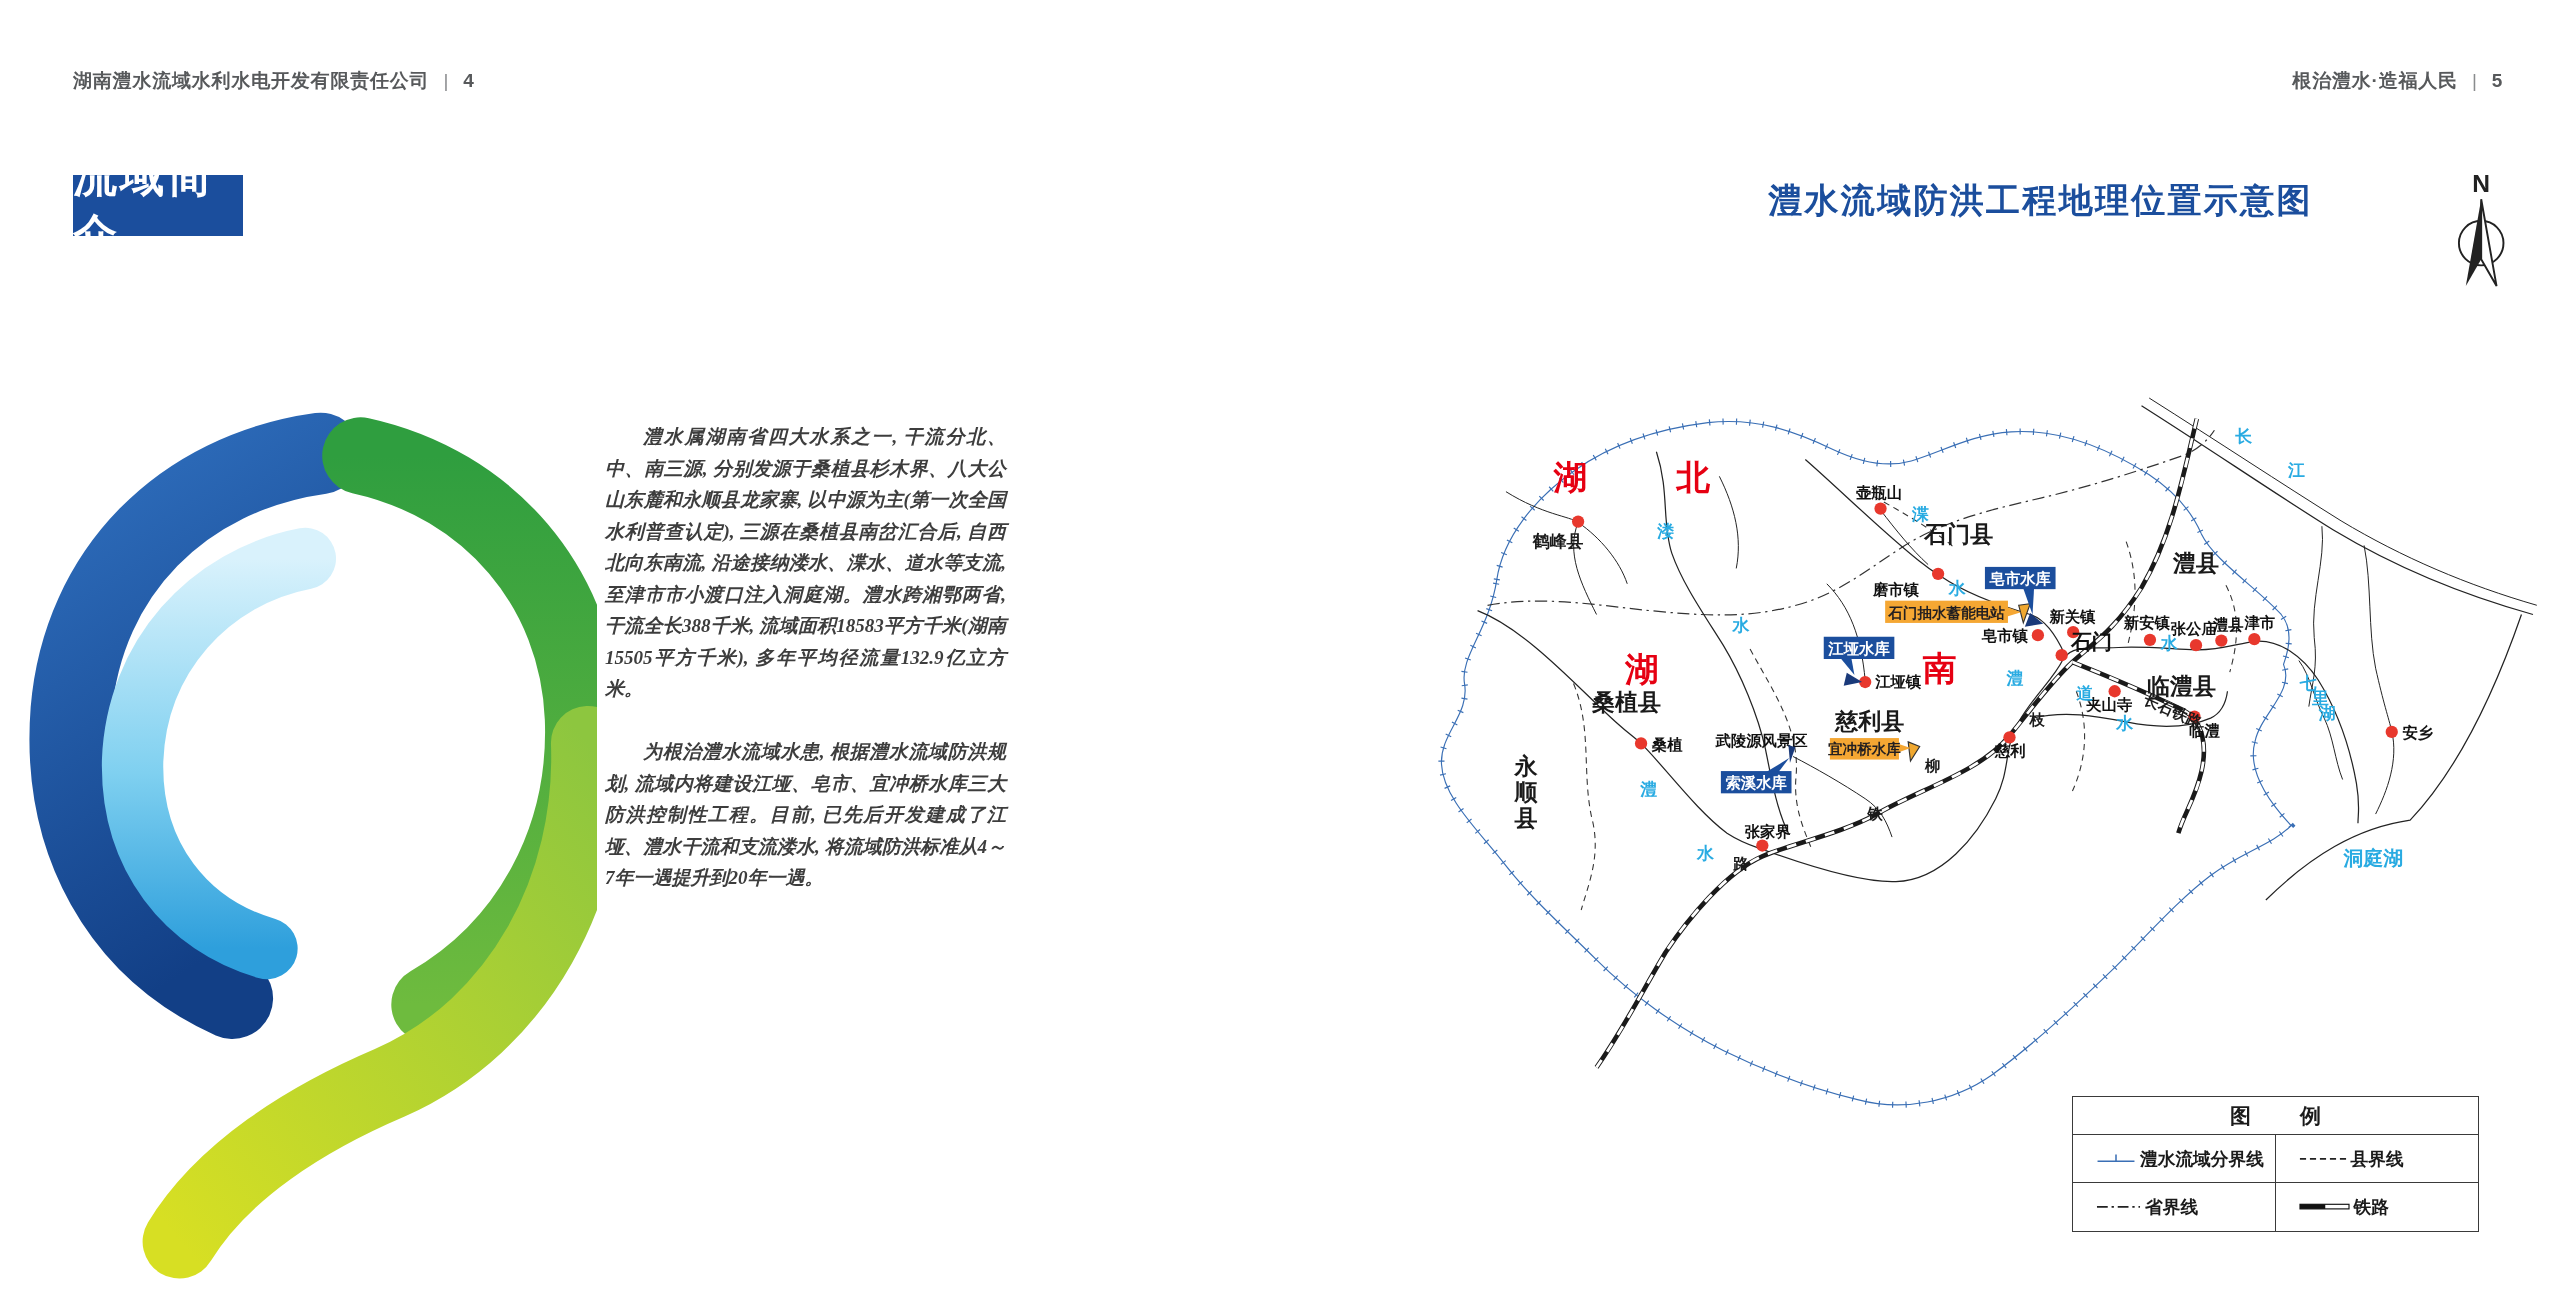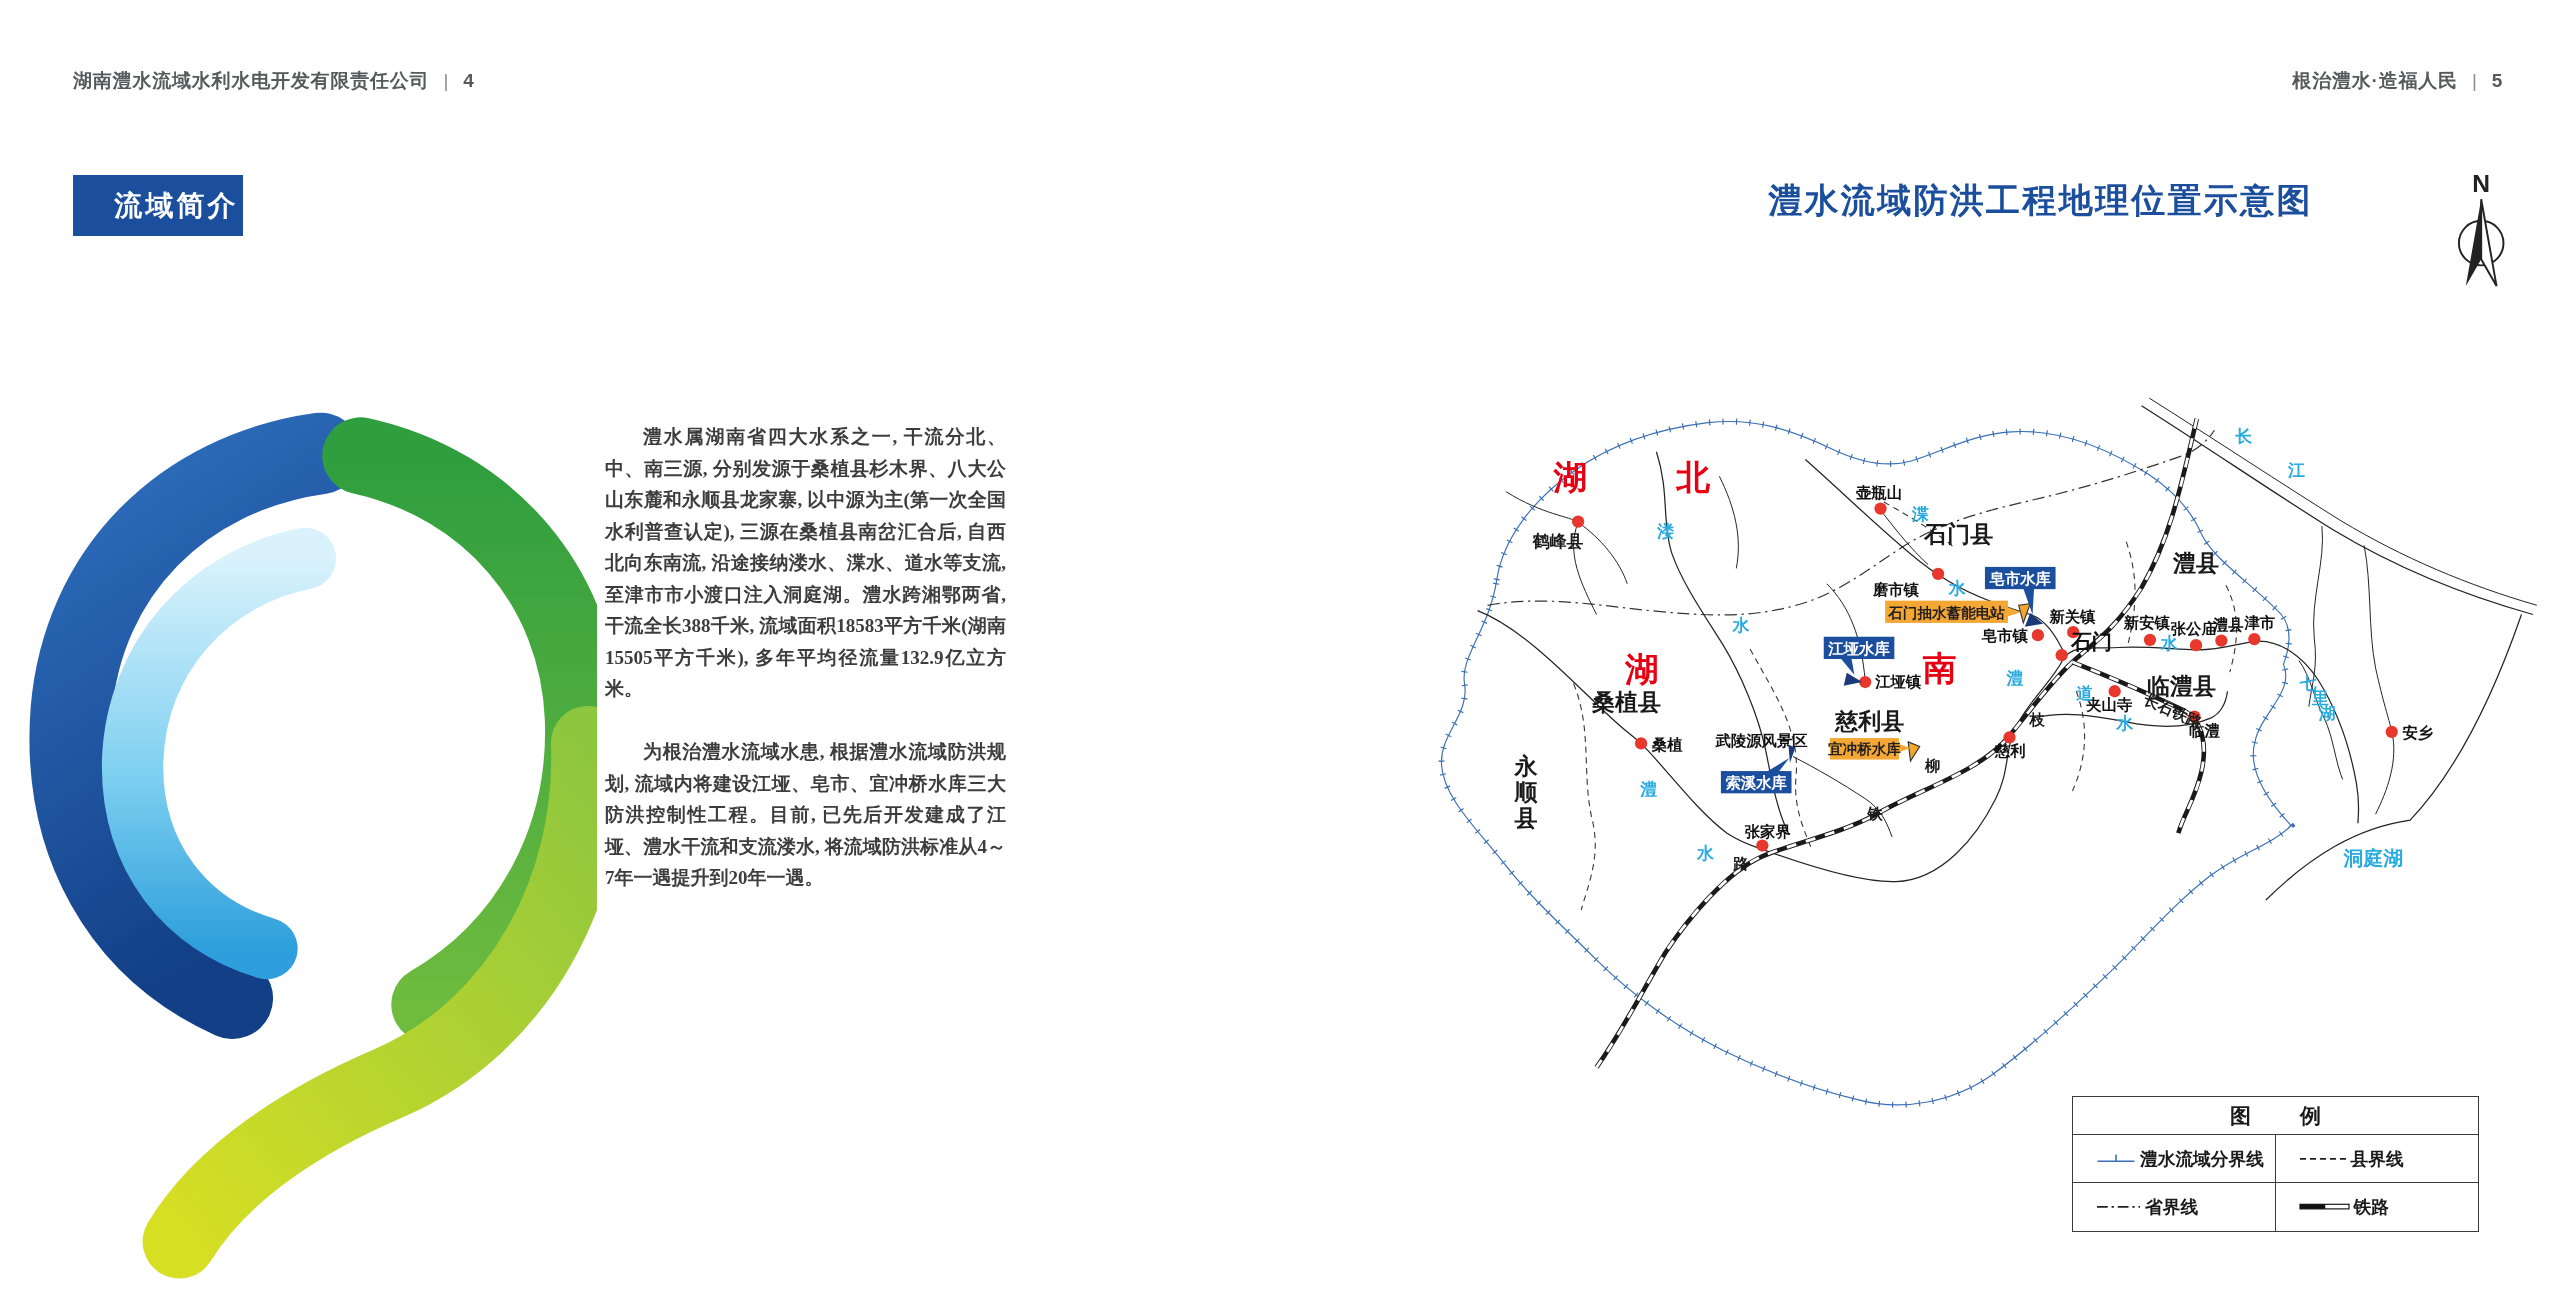--- a/index.html
+++ b/index.html
@@ -6,25 +6,25 @@
   .page{position:relative;width:2576px;height:1306px;background:#ffffff;overflow:hidden;
         font-family:"Liberation Sans",sans-serif;}
   
   .hdr{position:absolute;top:68px;font-size:19px;font-weight:bold;color:#57595b;letter-spacing:0.8px;}
   .hdr-left{left:73px;}
   .hdr-right{right:73px;text-align:right;margin-left:46px;}
   .hdr .sep{margin:0 14px;color:#8a8c8e;font-weight:normal;}
   
   .title-box{position:absolute;left:73px;top:175px;width:170px;height:61px;background:#1b4e9d;
              display:flex;align-items:center;justify-content:center;}
-  .title-box span{color:#ffffff;font-size:28px;font-weight:bold;letter-spacing:3.1px;margin-left:37px;}
+  .title-box span{color:#ffffff;font-size:44px;font-weight:bold;letter-spacing:3.1px;}
   .body-text{position:absolute;left:605px;top:421px;width:401px;color:#3d3d3d;
              font-family:"Liberation Serif",serif;font-weight:700;font-size:19px;line-height:31.5px;
              text-align:justify;}
-  .body-text p{margin:0 0 31.5px 0;text-indent:2em;}
+  .body-text p{margin:0 0 31.5px 0;text-indent:2em;font-style:italic;}
   .logo-svg{position:absolute;left:29px;top:411px;}
   
   .map-title{position:absolute;left:1720px;top:178px;width:553px;text-align:center;
              font-size:34px;font-weight:bold;color:#1b4e9d;letter-spacing:2.3px;margin-left:44px;}
   .compass{position:absolute;left:2445px;top:157px;}
   .compass .n{font-size:32px;font-weight:bold;fill:#222;}
   .map-svg{position:absolute;left:1420px;top:384px;}
   
   text{font-family:"Liberation Sans",sans-serif;}
   .pv{fill:#e60012;font-size:44px;font-weight:bold;}

